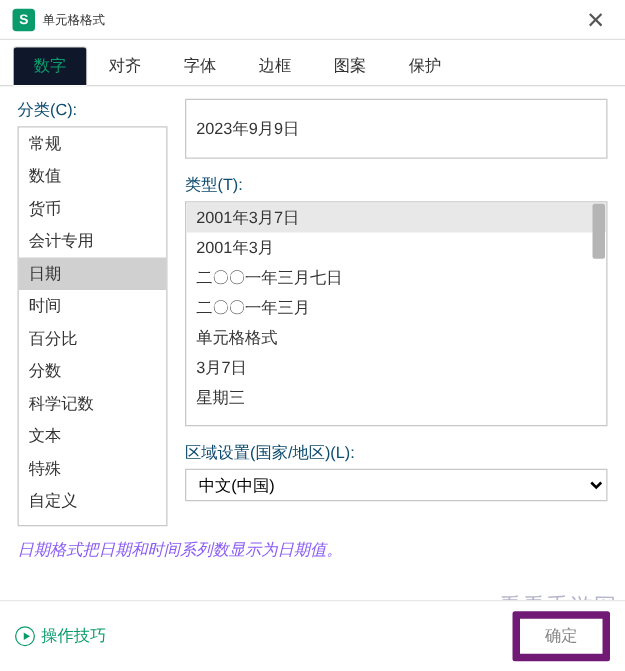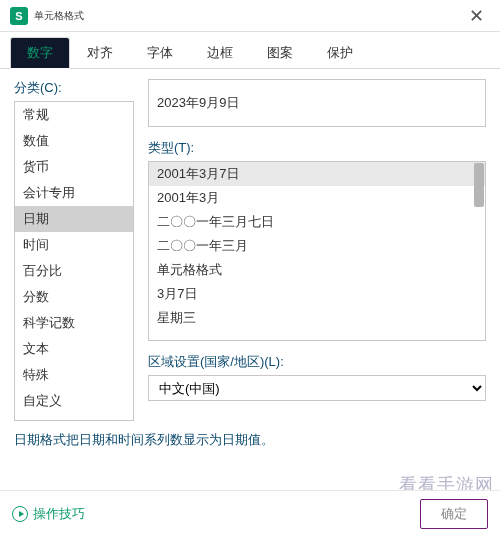--- a/index.html
+++ b/index.html
@@ -123,21 +123,22 @@
     width: 100%;
     height: 26px;
     border: 1px solid #c8c8c8;
     padding: 2px 6px;
     font-size: 13px;
     background: #fff;
   }
   .desc {
     padding: 10px 14px;
     font-size: 13px;
-    color: #0c4a6e;
+    color: #8b5cf6;
+    font-style: italic;
   }
   .footer {
     position: absolute;
     bottom: 0; left: 0; right: 0;
     display: flex;
     align-items: center;
     padding: 8px 12px;
     border-top: 1px solid #e8e8e8;
     background: #fff;
     gap: 16px;
@@ -160,21 +161,21 @@
   }
   .tips-icon::before {
     content:"";
     width:0;height:0;
     border-left:5px solid #0a9b6c;
     border-top:3px solid transparent;
     border-bottom:3px solid transparent;
     margin-left:2px;
   }
   .btn {
-    border: 1px solid #701a75;
+    border: 6px solid #701a75;
     background: #fff;
     padding: 5px 20px;
     font-size: 13px;
     cursor: pointer;
     border-radius: 2px;
     color:#888;
   }
   .watermark {
     position:absolute;
     right:6px; bottom:40px;

